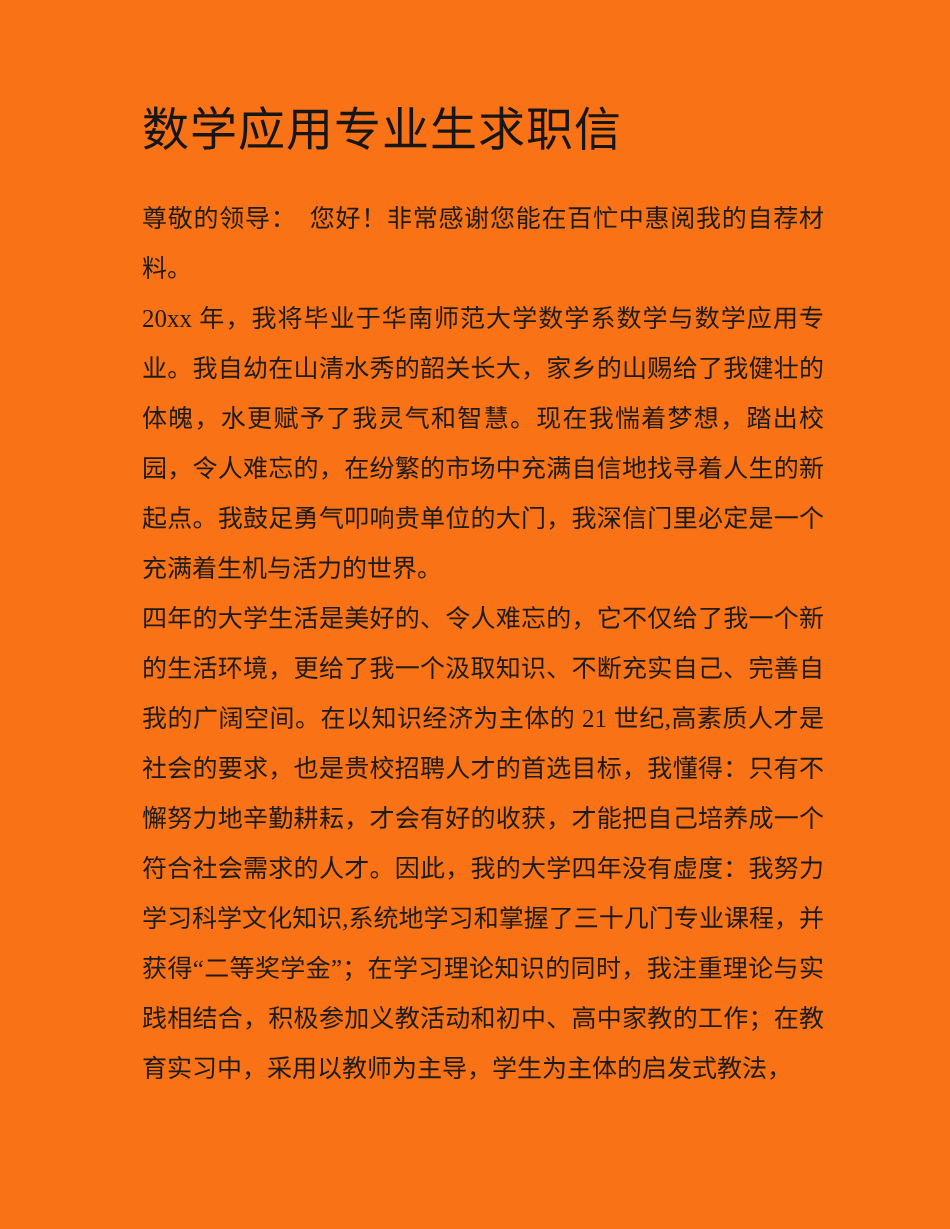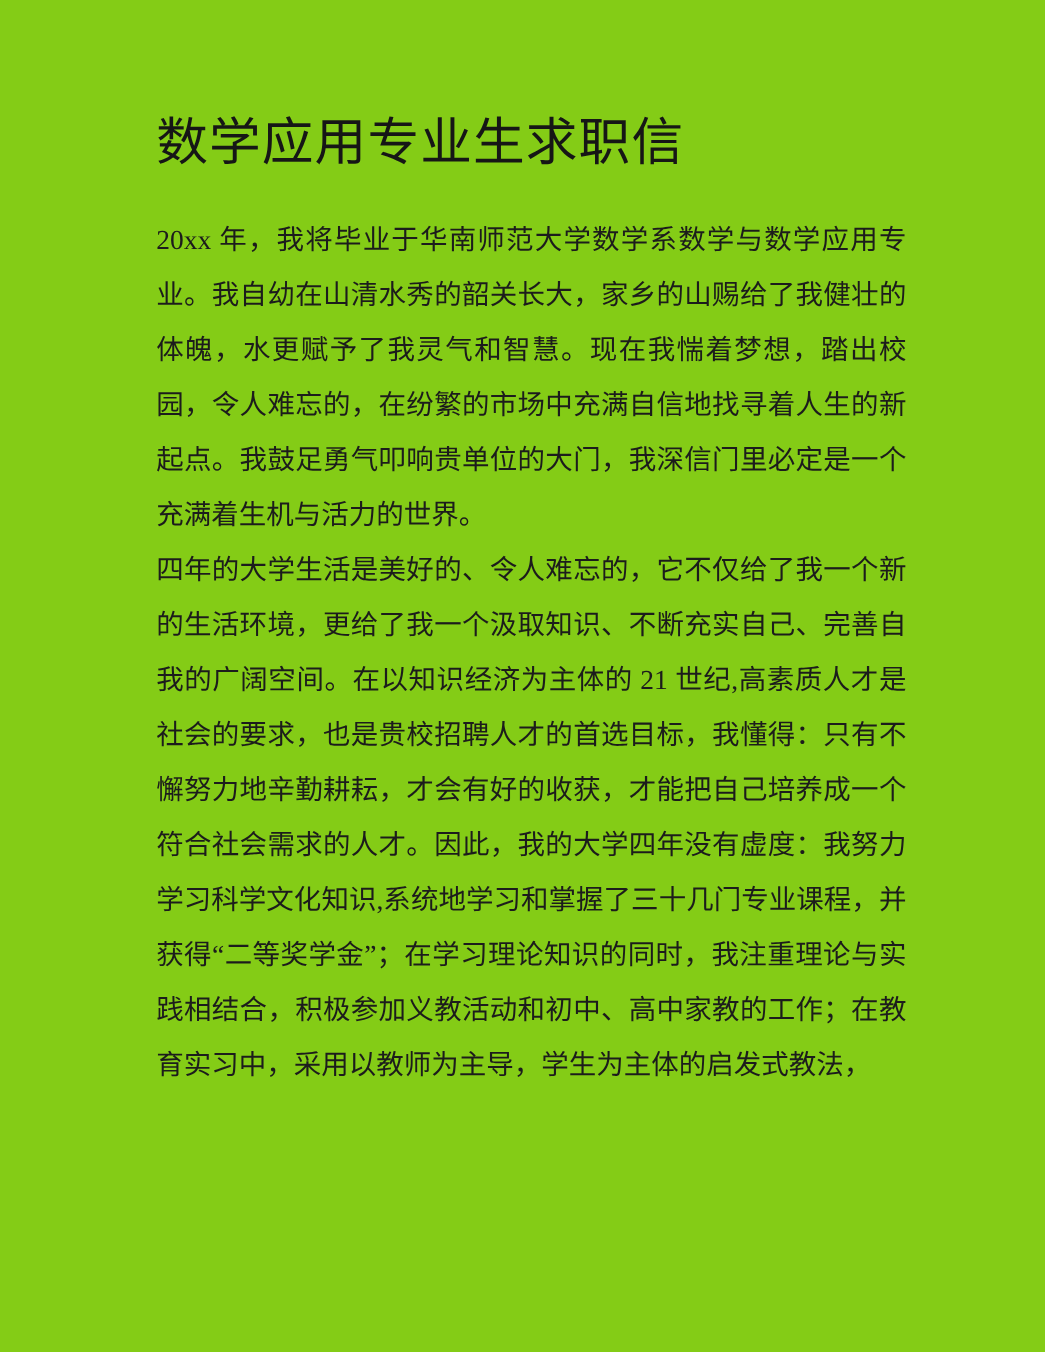--- a/index.html
+++ b/index.html
@@ -37,19 +37,20 @@
     line-height: 50px;
     color: #1c1c1c;
     text-align: justify;
     text-justify: inter-ideograph;
     word-break: break-all;
   }
 </style>
 </head>
 <body>
 
-<div class="page" style="background: #84cc16;">
+<div class="page" style="background: #f97316;">
   <div class="content">
     <h1 class="doc-title" style="color: rgb(22, 22, 22);">数学应用专业生求职信</h1>
+    <p class="doc-paragraph" style="color: rgb(28, 28, 28);">尊敬的领导：　您好！非常感谢您能在百忙中惠阅我的自荐材料。</p>
     <p class="doc-paragraph" style="color: rgb(28, 28, 28);">20xx 年，我将毕业于华南师范大学数学系数学与数学应用专业。我自幼在山清水秀的韶关长大，家乡的山赐给了我健壮的体魄，水更赋予了我灵气和智慧。现在我惴着梦想，踏出校园，令人难忘的，在纷繁的市场中充满自信地找寻着人生的新起点。我鼓足勇气叩响贵单位的大门，我深信门里必定是一个充满着生机与活力的世界。</p>
     <p class="doc-paragraph" style="color: rgb(28, 28, 28);">四年的大学生活是美好的、令人难忘的，它不仅给了我一个新的生活环境，更给了我一个汲取知识、不断充实自己、完善自我的广阔空间。在以知识经济为主体的 21 世纪,高素质人才是社会的要求，也是贵校招聘人才的首选目标，我懂得：只有不懈努力地辛勤耕耘，才会有好的收获，才能把自己培养成一个符合社会需求的人才。因此，我的大学四年没有虚度：我努力学习科学文化知识,系统地学习和掌握了三十几门专业课程，并获得“二等奖学金”；在学习理论知识的同时，我注重理论与实践相结合，积极参加义教活动和初中、高中家教的工作；在教育实习中，采用以教师为主导，学生为主体的启发式教法，</p>
   </div>
 </div>
 
 </body></html>

